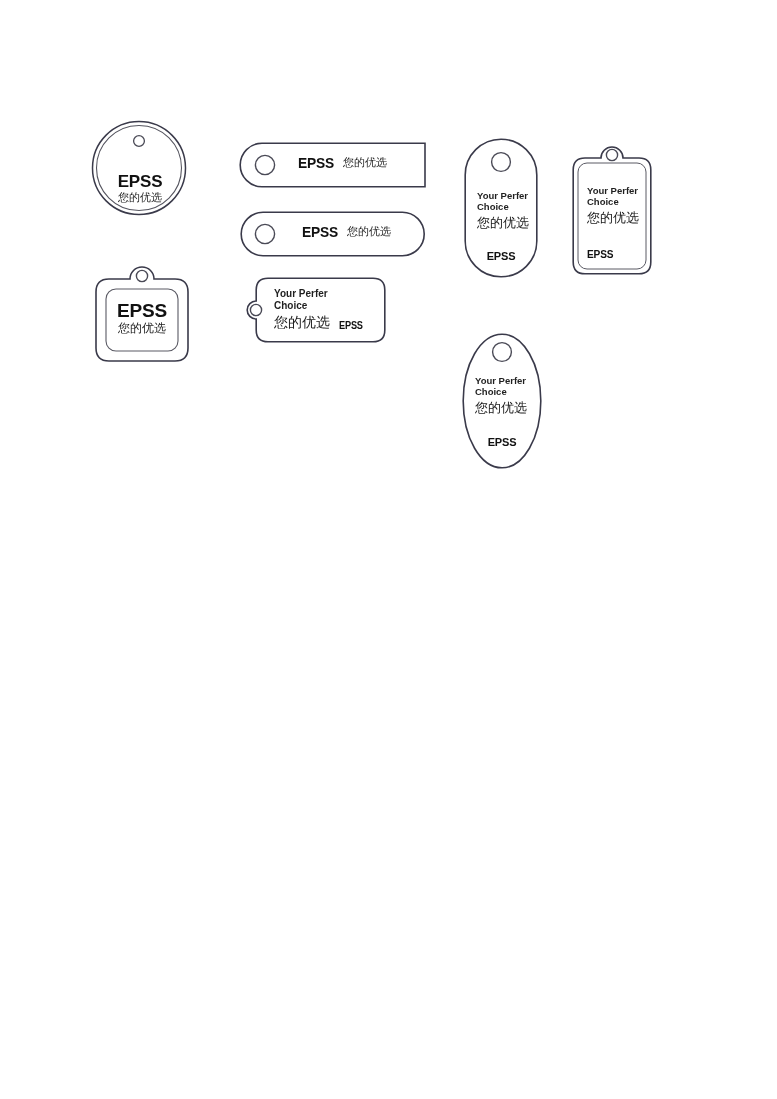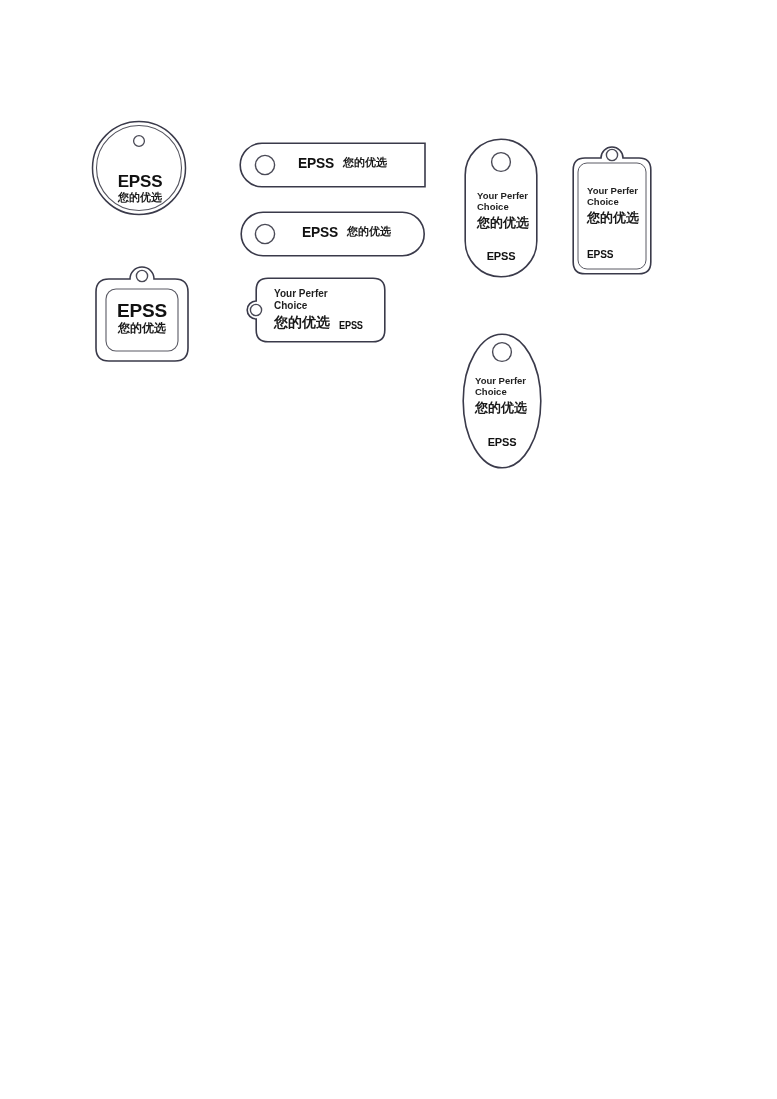--- a/index.html
+++ b/index.html
@@ -43,21 +43,21 @@
   .logo {
     font-weight: 700;
     letter-spacing: -0.2px;
     font-family: "Liberation Sans", "DejaVu Sans", sans-serif;
     transform: scaleX(0.92);
     transform-origin: left center;
     color: #111111;
   }
   .cn {
     font-family: "DejaVu Sans", "Liberation Sans", sans-serif;
-    font-weight: 700;
+    font-weight: 400;
     color: #1a1a1a;
   }
   .en {
     font-family: "Liberation Sans", "DejaVu Sans", sans-serif;
     font-weight: 700;
     color: #1f1f1f;
   }
   .center {
     text-align: center;
   }

